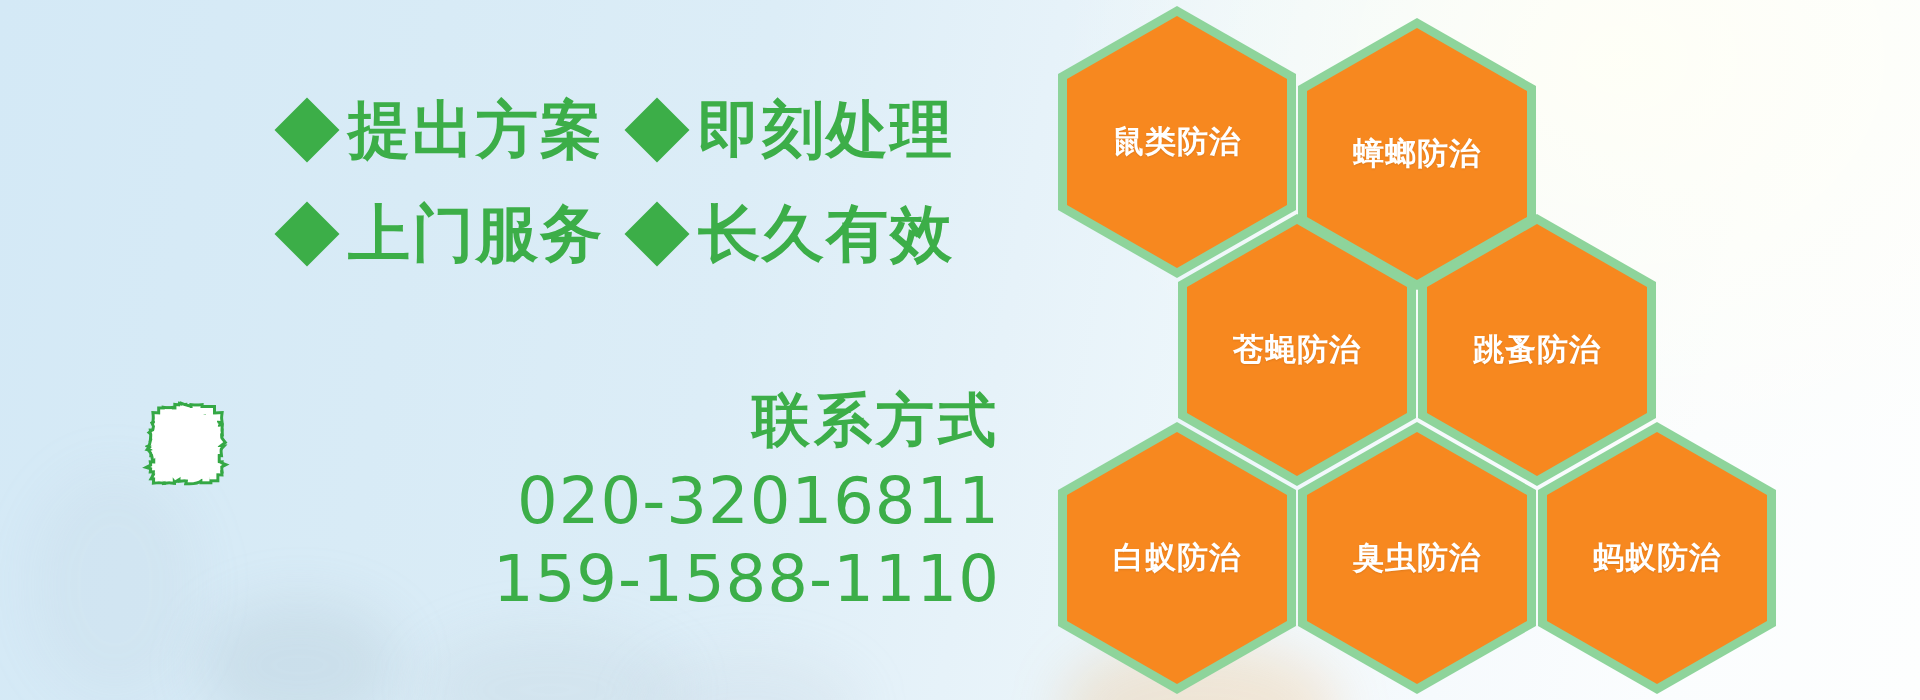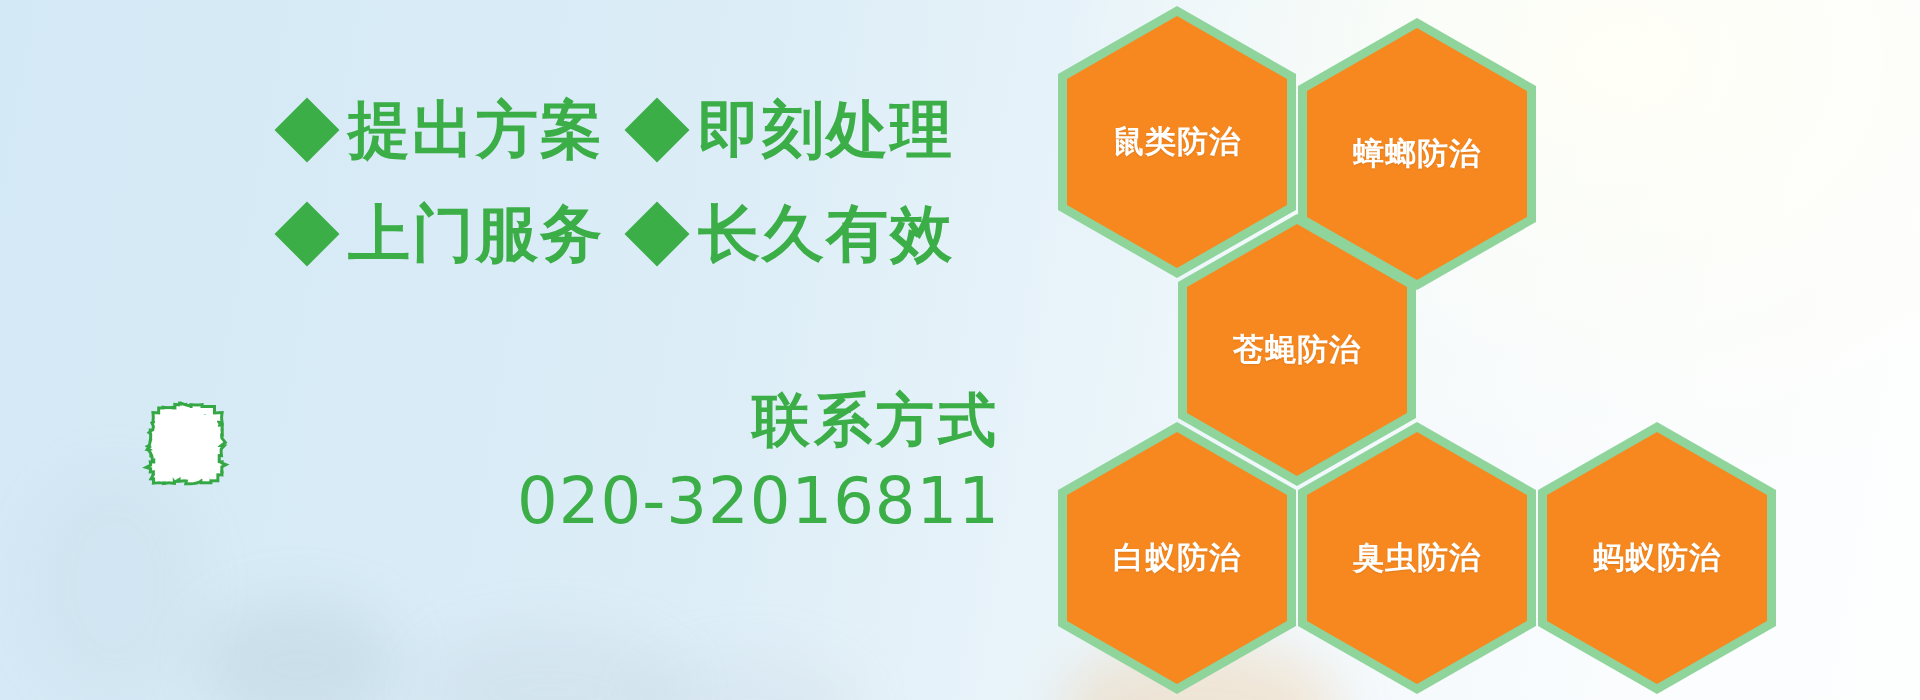--- a/index.html
+++ b/index.html
@@ -126,38 +126,44 @@
       <span class="diamond"></span>
       <span class="feat-text">上门服务</span>
       <span class="diamond"></span>
       <span class="feat-text last">长久有效</span>
     </div>
   </div>
 
   <div id="contact">
     <div id="contact-title">联系方式</div>
     <div class="phone">020-32016811</div>
+    <div class="phone">159-1588-1110</div>
   </div>
 
   <div id="hexgrid">
 
     <div class="hex" style="left:0px;top:6px;">
       <div class="hex-inner">
         <span class="hex-label">鼠类防治</span>
       </div>
     </div>
     <div class="hex" style="left:240px;top:18px;align-items:center;">
       <div class="hex-inner">
         <span class="hex-label">蟑螂防治</span>
       </div>
     </div>
 
     <div class="hex" style="left:120px;top:214px;text-align:center;">
       <div class="hex-inner">
         <span class="hex-label">苍蝇防治</span>
+      </div>
+    </div>
+    <div class="hex" style="left:360px;top:214px;">
+      <div class="hex-inner">
+        <span class="hex-label">跳蚤防治</span>
       </div>
     </div>
 
     <div class="hex" style="left:0px;top:422px;">
       <div class="hex-inner">
         <span class="hex-label">白蚁防治</span>
       </div>
     </div>
     <div class="hex" style="left:480px;top:422px;">
       <div class="hex-inner">

